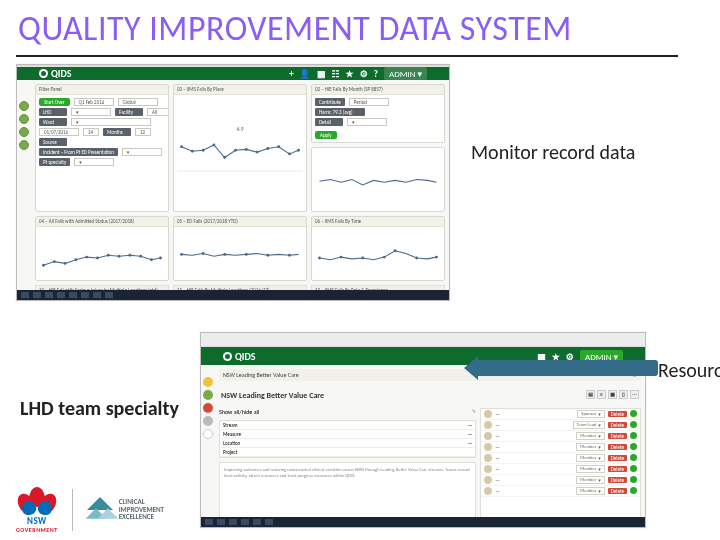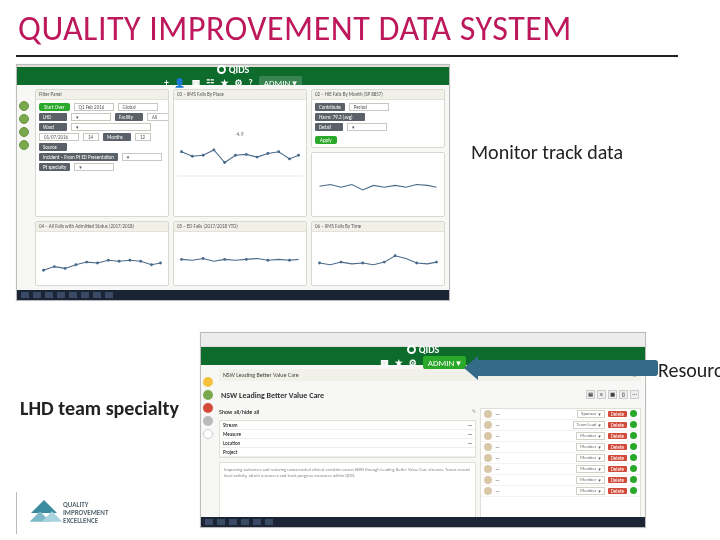--- a/index.html
+++ b/index.html
@@ -4,42 +4,42 @@
 <style>
   * { box-sizing: border-box; margin: 0; padding: 0; }
   body {
     width: 720px; height: 540px;
     background: #fff;
     font-family: Calibri, Arial, sans-serif;
     position: relative; overflow: hidden;
   }
   .title {
     font-size: 34px; font-weight: 400;
-    color: #be185d;
+    color: #8b5cf6;
     padding: 8px 18px 6px 18px;
     letter-spacing: 0.5px;
   }
   .title-rule {
     height: 2px; background: #222; margin: 0 16px 8px 16px; width: 92%;
   }
   
   .shot {
     position: absolute; border: 1px solid #bbb; background: #f7f8f6;
     box-shadow: 0 0 1px rgba(0,0,0,0.15);
     display: flex; flex-direction: column; overflow: hidden;
   }
   .shot-top { left: 16px; top: 64px; width: 434px; height: 237px; }
   .shot-bot { left: 200px; top: 332px; width: 446px; height: 196px; }
   
   .chrome { height: 14px; background: #ececec; border-bottom: 1px solid #ddd; }
   .chrome2 { height: 8px; background: #f0efe9; border-bottom: 1px solid #e4e2d8; }
   .qids-bar {
     height: 18px; background: #0d6b2c; color: #fff;
-    display: flex; align-items: center; justify-content: center;
-    padding: 0 15px; font-size: 10px; font-weight: bold; flex-direction: column;
+    display: flex; align-items: center; justify-content: space-between;
+    padding: 0 22px; font-size: 10px; font-weight: bold;
   }
   .qids-logo { display: flex; align-items: center; gap: 3px; }
   .qids-logo .dot { width: 9px; height: 9px; border-radius: 50%; background: #fff; }
   .qids-logo .dot::after { content:''; display:block; width:5px;height:5px;border-radius:50%;background:#0d6b2c;margin:2px; }
   .qids-icons { display: flex; gap: 6px; align-items: center; }
   .qids-icons span { font-size: 9px; }
   .qids-user { background: rgba(255,255,255,0.18); padding: 1px 5px; border-radius: 2px; font-size: 7px; font-weight:normal; }
   .side-dots {
     position: absolute; left: 2px; top: 36px; width: 12px;
     display: flex; flex-direction: column; gap: 3px;
@@ -454,32 +454,43 @@
   <div class="taskbar">
     <div></div>
       <div></div>
       <div></div>
       <div></div>
       <div></div>
       <div></div>
   </div>
 </div>
 
-<div class="lbl lbl-monitor">Monitor track data</div>
+<div class="lbl lbl-monitor">Monitor record data</div>
 <div class="lbl lbl-lhd">LHD team specialty</div>
 <div class="lbl lbl-res">Resources</div>
 <div class="arrow-box"></div>
 
 <div class="footer">
+  <div class="nsw">
+    <div class="waratah">
+      <div class="petal p1"></div>
+        <div class="petal p2"></div>
+        <div class="petal p3"></div>
+      <div class="petal p4"></div>
+        <div class="petal p5"></div>
+    </div>
+    <div class="nsw-txt">NSW</div>
+    <div class="gov-txt">GOVERNMENT</div>
+  </div>
   <div class="divider"></div>
   <div class="cec">
     <div class="cec-ic">
       <div class="t t1"></div>
         <div class="t t2"></div>
         <div class="t t3"></div>
     </div>
     <div class="cec-txt">
-      <div>QUALITY</div>
+      <div>CLINICAL</div>
       <div>IMPROVEMENT</div>
       <div>EXCELLENCE</div>
     </div>
   </div>
 </div>
 
 </body></html>

